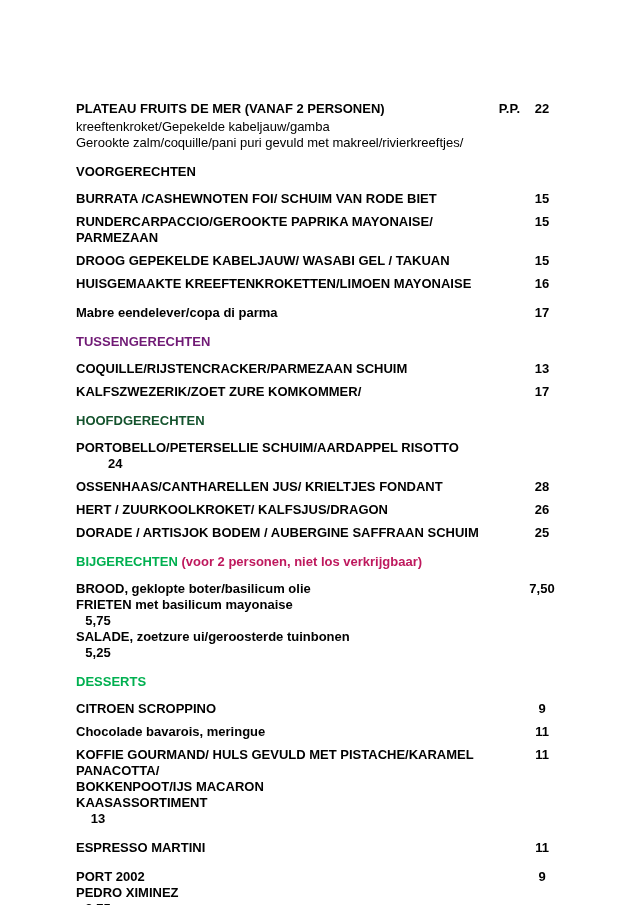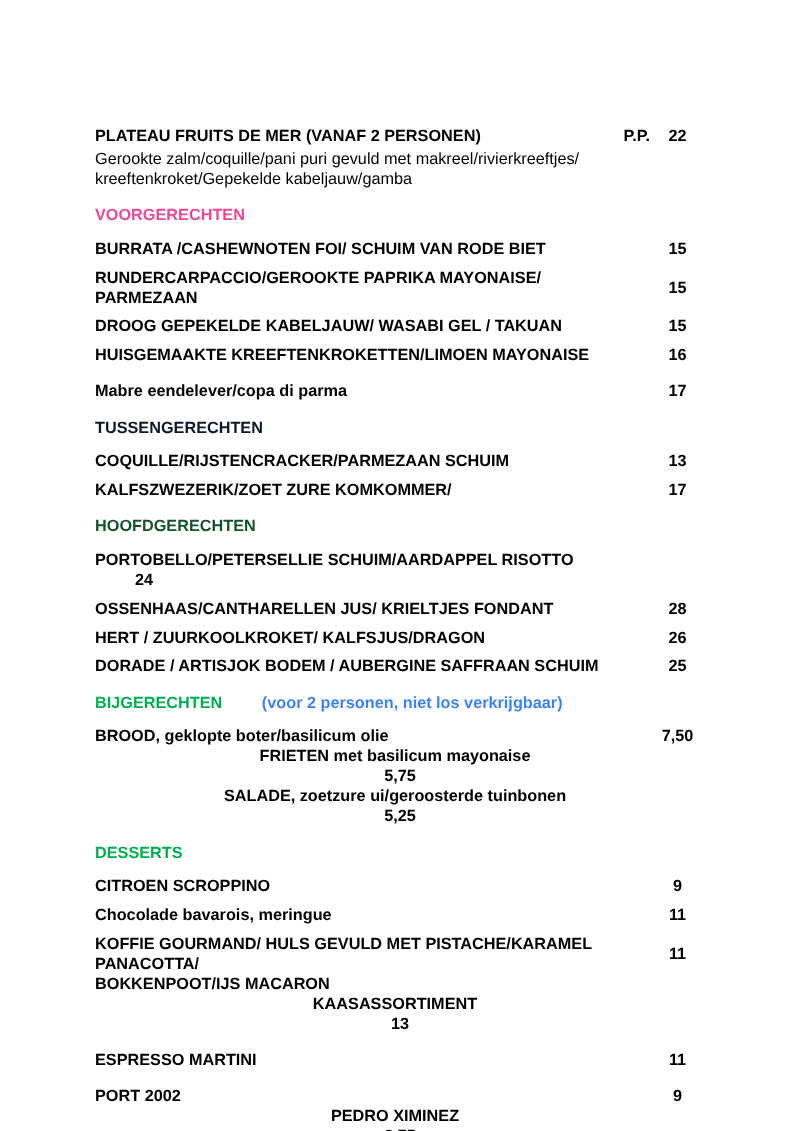--- a/index.html
+++ b/index.html
@@ -18,21 +18,21 @@
     box-sizing: border-box;
     width: 640px;
     height: 905px;
     padding: 101px 76px 0 76px;
     font-size: 13px;
     line-height: 16px;
     font-weight: 700;
   }
   .row {
     display: flex;
-    align-items: center;
+    align-items: flex-start;
   }
   .name {
     flex: 1 1 auto;
     padding-right: 8px;
   }
   .pp {
     flex: none;
     margin-right: 0;
   }
   .price {
@@ -44,22 +44,21 @@
   .desc {
     font-weight: 400;
   }
   .special .row {
     margin-bottom: 2px;
   }
   .section {
     margin-top: 13px;
   }
   .section-title .suffix {
-    color: #3b82f6;
-    margin-left: 28px;
+    color: #be185d;
   }
   .items .item:first-child {
     margin-top: 11px;
   }
   .item + .item {
     margin-top: 7px;
   }
   .item.tight {
     margin-top: 0;
     flex-direction: column;
@@ -75,27 +74,27 @@
 <body>
 
 <div class="page">
 
   <div class="special">
     <div class="row">
       <span class="name">PLATEAU FRUITS DE MER (VANAF 2 PERSONEN)</span>
       <span class="pp">P.P.</span>
       <span class="price">22</span>
     </div>
+    <div class="desc">kreeftenkroket/Gepekelde kabeljauw/gamba</div>
     <div class="desc">Gerookte zalm/coquille/pani puri gevuld met makreel/rivierkreeftjes/</div>
-    <div class="desc">kreeftenkroket/Gepekelde kabeljauw/gamba</div>
-  </div>
-
-  <div class="section">
-    <div class="section-title">
-      <span class="green" style="color:#ec4899">VOORGERECHTEN</span><span class="suffix"></span>
+  </div>
+
+  <div class="section">
+    <div class="section-title">
+      <span class="green" style="color:#000000">VOORGERECHTEN</span><span class="suffix"></span>
     </div>
     <div class="items">
       <div class="item row">
         <span class="name">BURRATA /CASHEWNOTEN FOI/ SCHUIM VAN RODE BIET</span>
         <span class="price">15</span>
       </div>
       <div class="item row">
         <span class="name">RUNDERCARPACCIO/GEROOKTE PAPRIKA MAYONAISE/ PARMEZAAN</span>
         <span class="price">15</span>
       </div>
@@ -109,21 +108,21 @@
       </div>
       <div class="item row gap">
         <span class="name">Mabre eendelever/copa di parma</span>
         <span class="price">17</span>
       </div>
     </div>
   </div>
 
   <div class="section">
     <div class="section-title">
-      <span class="green" style="color:#0f172a">TUSSENGERECHTEN</span><span class="suffix"></span>
+      <span class="green" style="color:#701a75">TUSSENGERECHTEN</span><span class="suffix"></span>
     </div>
     <div class="items">
       <div class="item row">
         <span class="name">COQUILLE/RIJSTENCRACKER/PARMEZAAN SCHUIM</span>
         <span class="price">13</span>
       </div>
       <div class="item row">
         <span class="name">KALFSZWEZERIK/ZOET ZURE KOMKOMMER/</span>
         <span class="price">17</span>
       </div>

